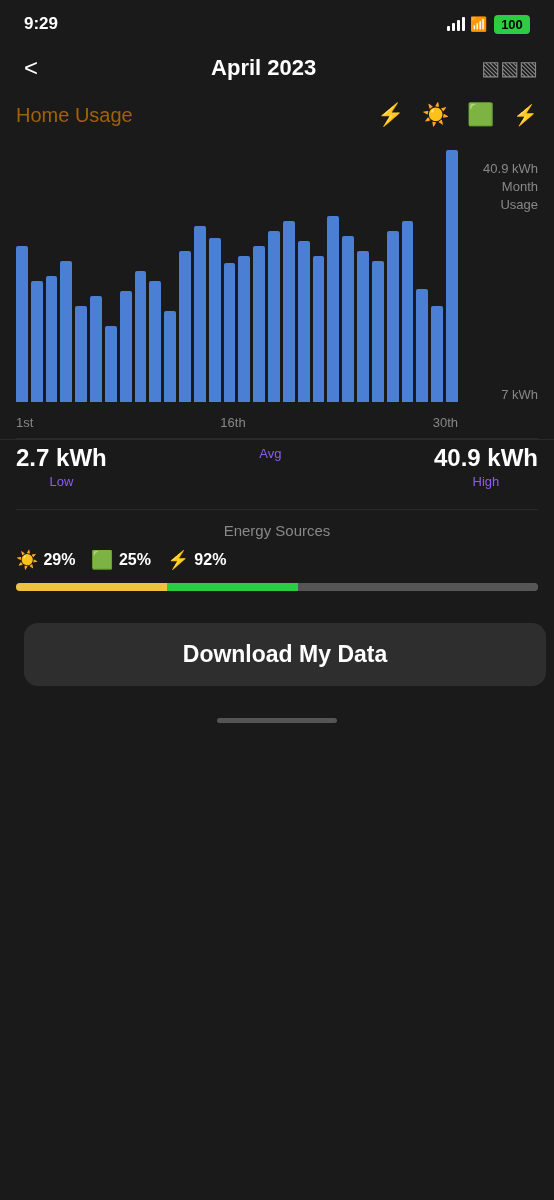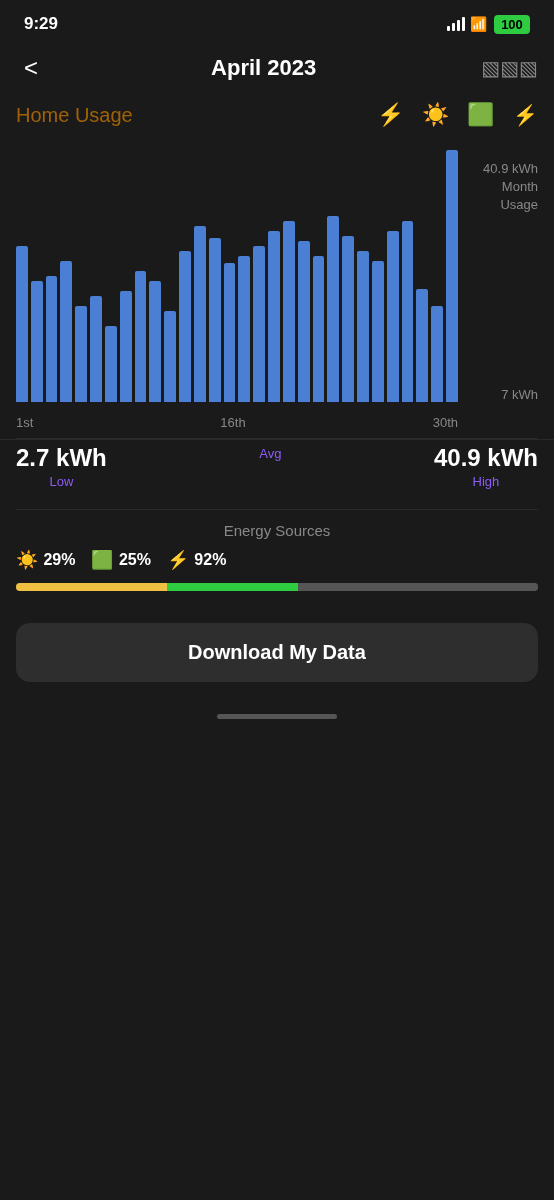--- a/index.html
+++ b/index.html
@@ -275,25 +275,26 @@
     .download-section {
       padding: 16px 16px 24px;
     }
 
     .download-button {
       width: 100%;
       background: #2e2e2e;
       border: none;
       border-radius: 14px;
       color: #ffffff;
-      font-size: 20px;
+      font-size: 23px;
       font-weight: 600;
       padding: 18px;
       cursor: pointer;
       text-align: center;
+      margin-left: 8px;
     }
 
     
     .home-indicator {
       display: flex;
       justify-content: center;
       padding: 8px 0 16px;
     }
 
     .home-indicator-bar {

